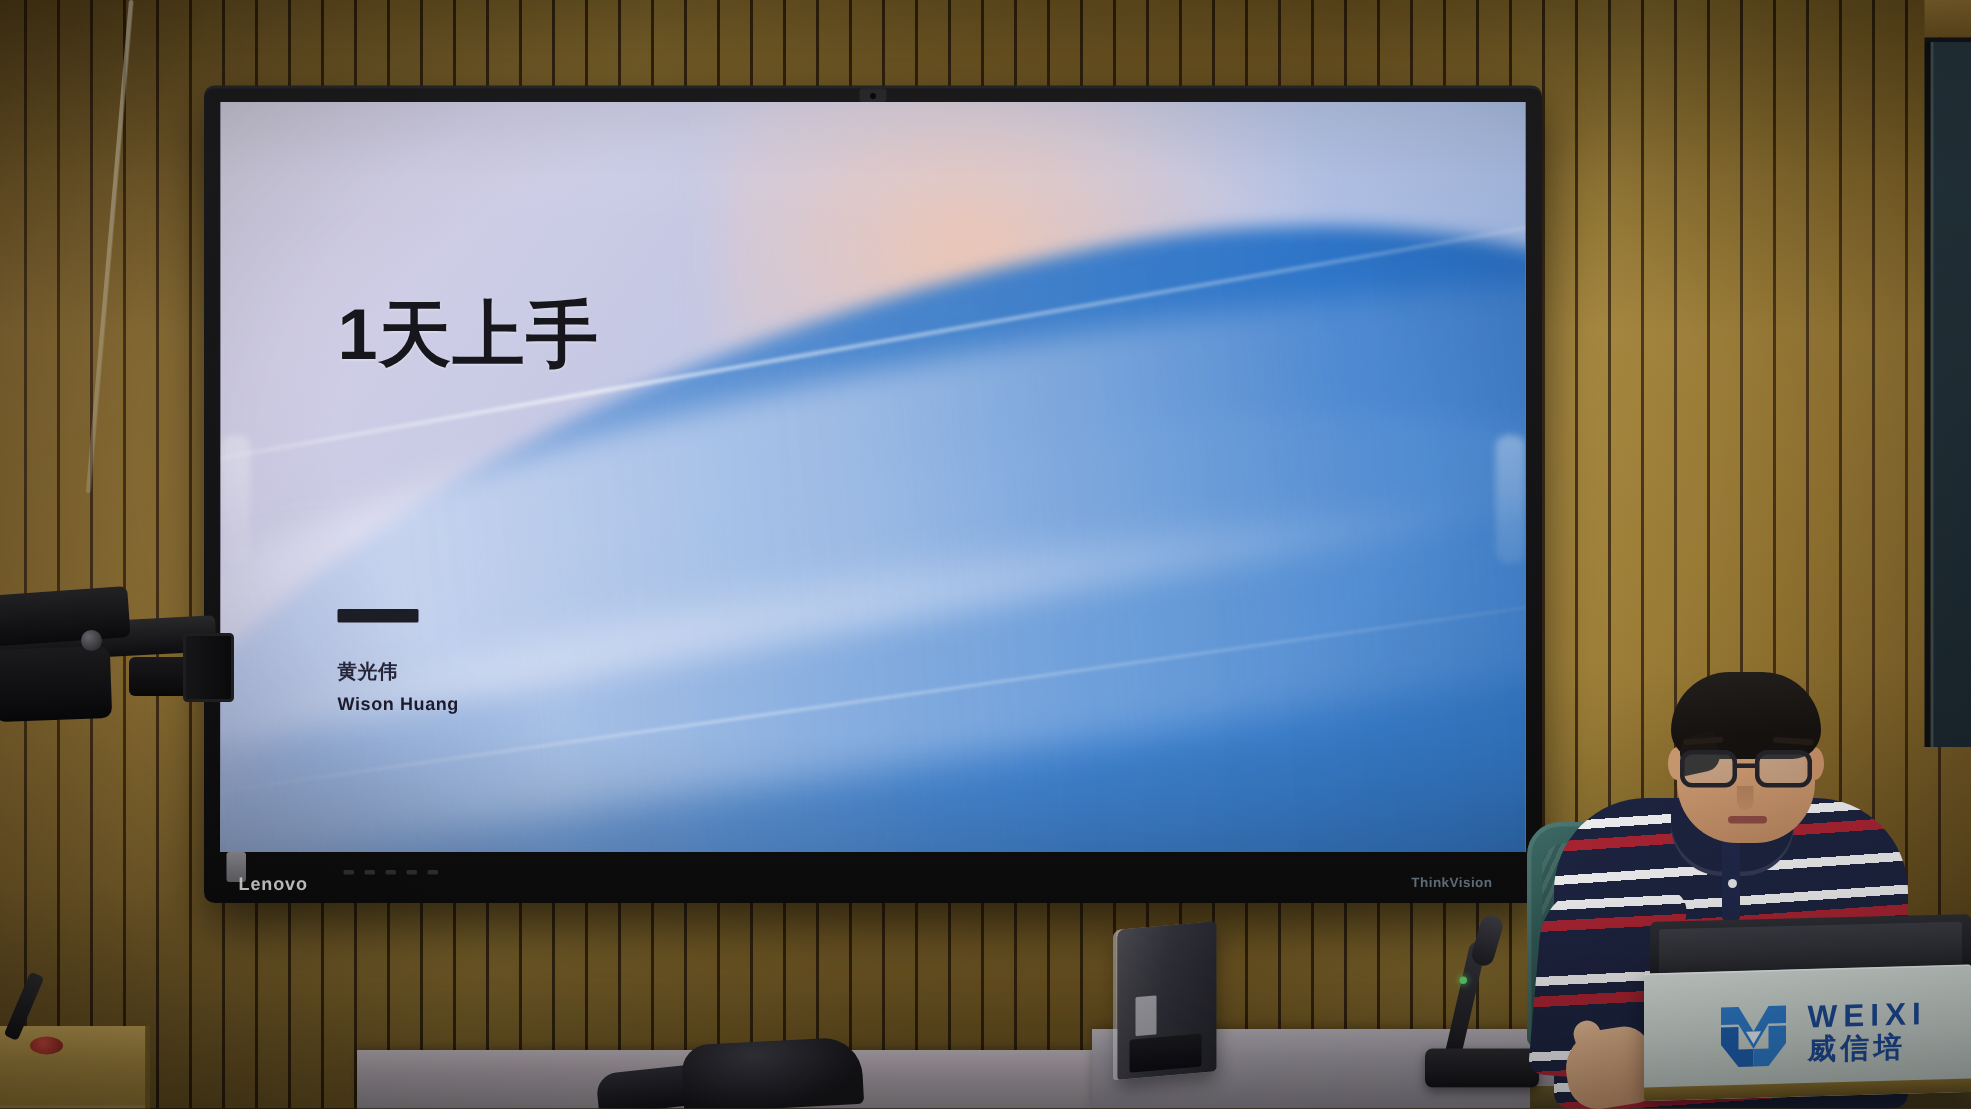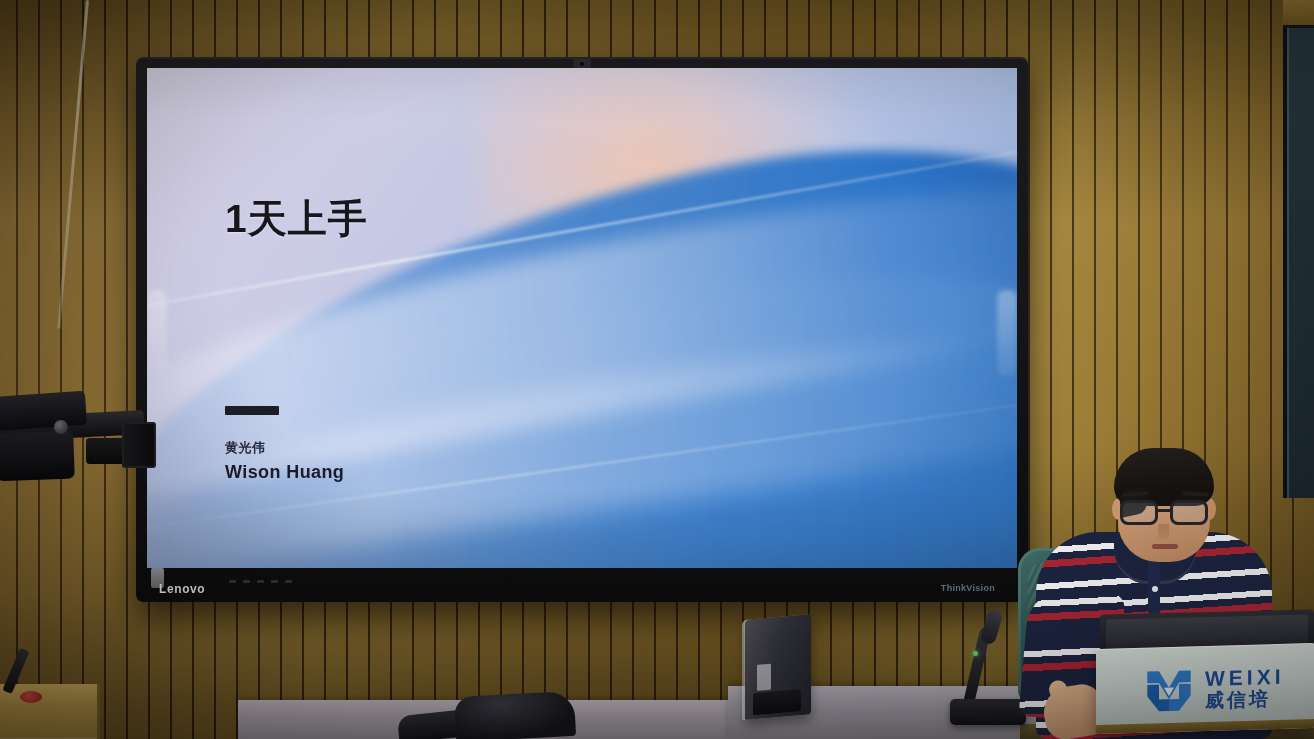--- a/index.html
+++ b/index.html
@@ -158,41 +158,41 @@
     position:absolute; inset:0; pointer-events:none;
     background:
       linear-gradient(180deg, rgba(255,255,255,.05) 0%, rgba(0,0,0,0) 18%,
                       rgba(0,0,0,0) 84%, rgba(0,0,0,.10) 100%),
       radial-gradient(ellipse at 50% 46%, rgba(0,0,0,0) 58%, rgba(0,0,0,.13) 100%);
   }
 
   
   .slide-text { position:absolute; left:78px; top:128px; z-index:6; }
   .s-head {
-    font-size:39px; font-weight:700; color:#16161c; letter-spacing:1px;
+    font-size:48px; font-weight:700; color:#16161c; letter-spacing:1px;
     line-height:1.18; white-space:nowrap;
     text-shadow:0 1px 2px rgba(255,255,255,.45);
   }
   .s-sub {
     margin-top:10px;
     font-size:45px; font-weight:700; color:#15151b; letter-spacing:.5px;
     line-height:1.18; white-space:nowrap;
     text-shadow:0 1px 2px rgba(255,255,255,.42);
   }
   .s-rule {
     position:absolute; left:78px; top:338px; z-index:6;
     width:54px; height:9px; background:#1d1d26; border-radius:1px;
   }
   .s-name {
     position:absolute; left:78px; top:371px; z-index:6;
     font-size:13px; font-weight:600; color:#26263a; letter-spacing:.5px;
   }
   .s-name-en {
     position:absolute; left:78px; top:394px; z-index:6;
-    font-size:18px; font-weight:700; color:#1b1b2c; letter-spacing:.4px;
+    font-size:12px; font-weight:700; color:#1b1b2c; letter-spacing:.4px;
   }
 
   
   .tv-bezel-bottom { position:absolute; left:11px; right:11px; bottom:0; height:34px; }
   .brand-lenovo {
     position:absolute; left:12px; bottom:6px;
     font-size:12px; font-weight:600; color:#d8d8da; letter-spacing:.6px;
     opacity:.92;
   }
   .brand-thinkvision {

